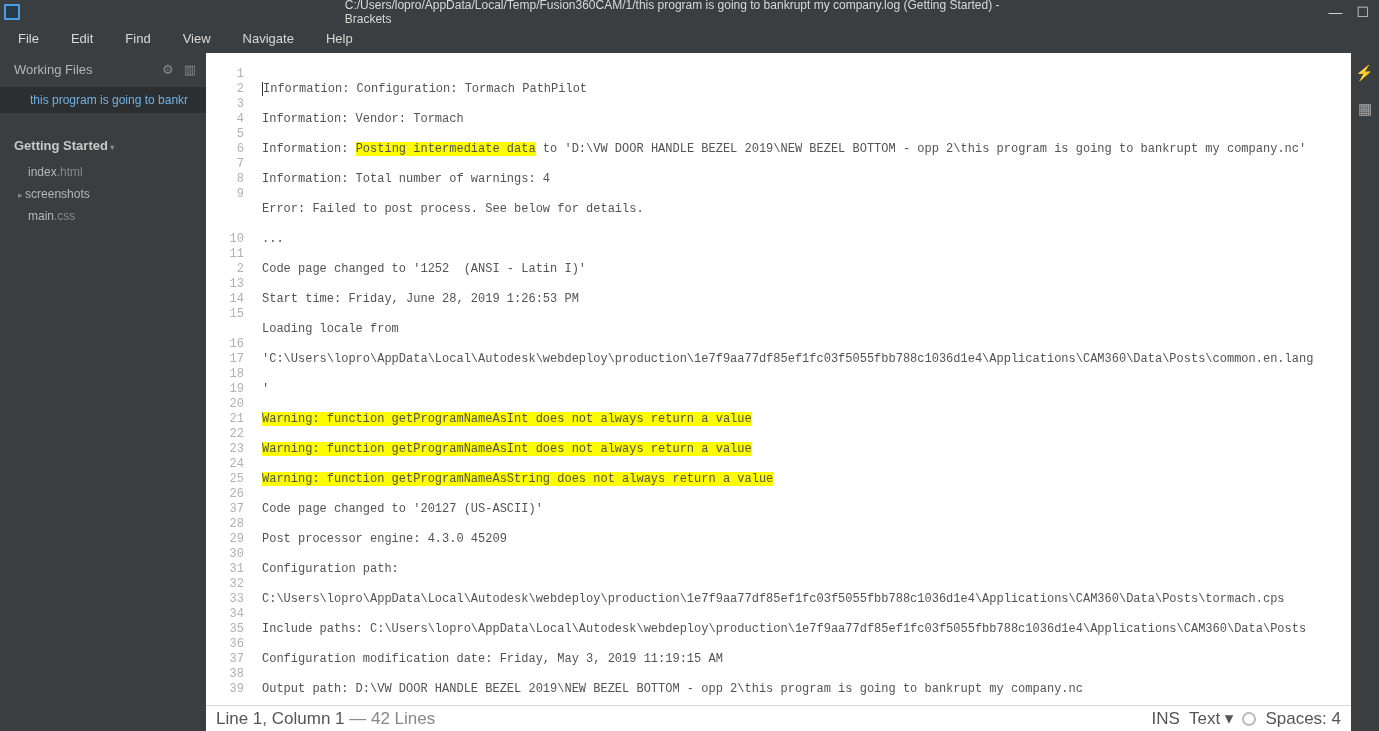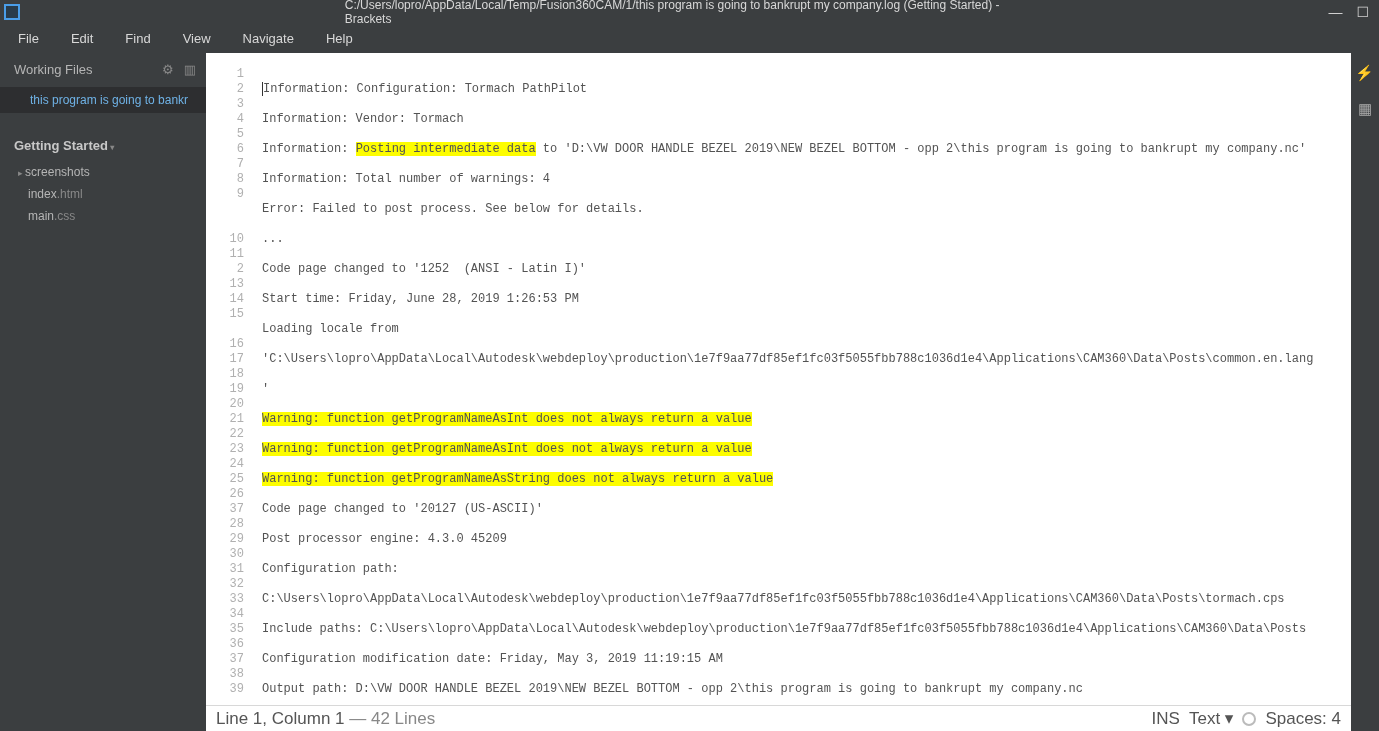--- a/index.html
+++ b/index.html
@@ -196,22 +196,22 @@
     <div class="sidebar-header">
       <span>Working Files</span>
       <span class="icons">
         <span>⚙</span>
         <span>▥</span>
       </span>
     </div>
     <div class="working-file">this program is going to bankr</div>
 
     <div class="project-header">Getting Started</div>
+    <div class="tree-item file"><span>index</span><span class="ext">.html</span></div>
     <div class="tree-item folder">screenshots</div>
-    <div class="tree-item file"><span>index</span><span class="ext">.html</span></div>
     <div class="tree-item file"><span>main</span><span class="ext">.css</span></div>
   </div>
 
   <div class="editor-pane">
     <div class="editor-body">
       <div class="gutter" id="gutter">
           <div>1</div>
           <div>2</div>
           <div>3</div>
           <div>4</div>

